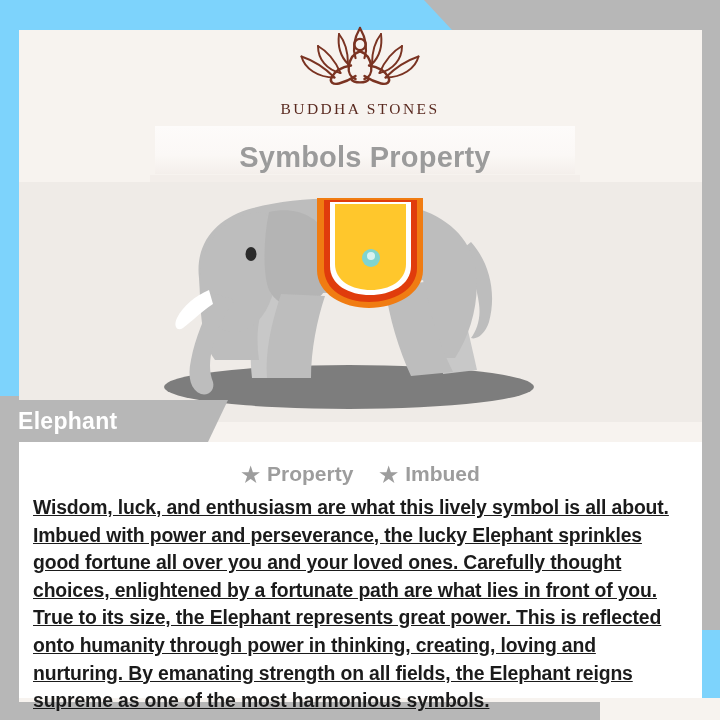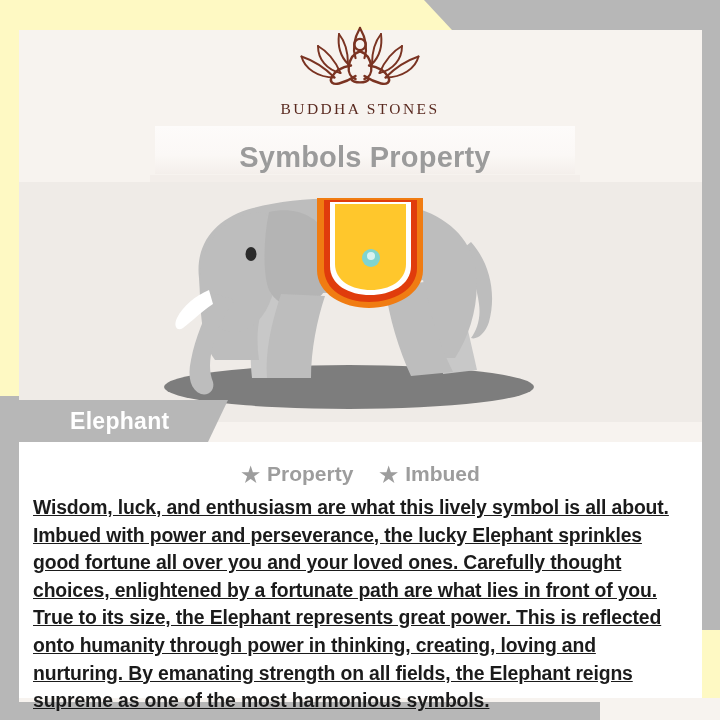--- a/index.html
+++ b/index.html
@@ -5,21 +5,21 @@
   html,body{margin:0;padding:0;}
   body{
     width:720px;height:720px;
     font-family:"Liberation Sans", sans-serif;
     background:#f7f3ef;
     overflow:hidden;
   }
   #page{
     position:relative;
     width:720px;height:720px;
-    background:#fef9c3;
+    background:#7dd3fc;
     overflow:hidden;
   }
 
   
   .top-gray-band{
     position:absolute;top:0;left:0;width:720px;height:30px;
     background:linear-gradient(to right, transparent 0, transparent 424px, #b7b7b7 424px, #b7b7b7 100%);
     clip-path:polygon(424px 0, 720px 0, 720px 30px, 452px 30px);
     background:#b7b7b7;
   }
@@ -84,21 +84,20 @@
   .illus svg{display:block;}
 
   
   .name-banner{
     position:absolute;left:18px;top:400px;height:42px;width:210px;
     background:#b7b7b7;
     clip-path:polygon(0 0, 210px 0, 190px 42px, 0 42px);
     display:flex;align-items:center;
   }
   .name-banner-label{
-    margin-left:52px;
     color:#ffffff;font-size:23px;font-weight:bold;letter-spacing:.3px;
   }
 
   
   .text-panel{
     position:absolute;left:19px;top:442px;width:683px;height:256px;
     background:#ffffff;
   }
   .attributes{
     display:flex;justify-content:center;align-items:center;

